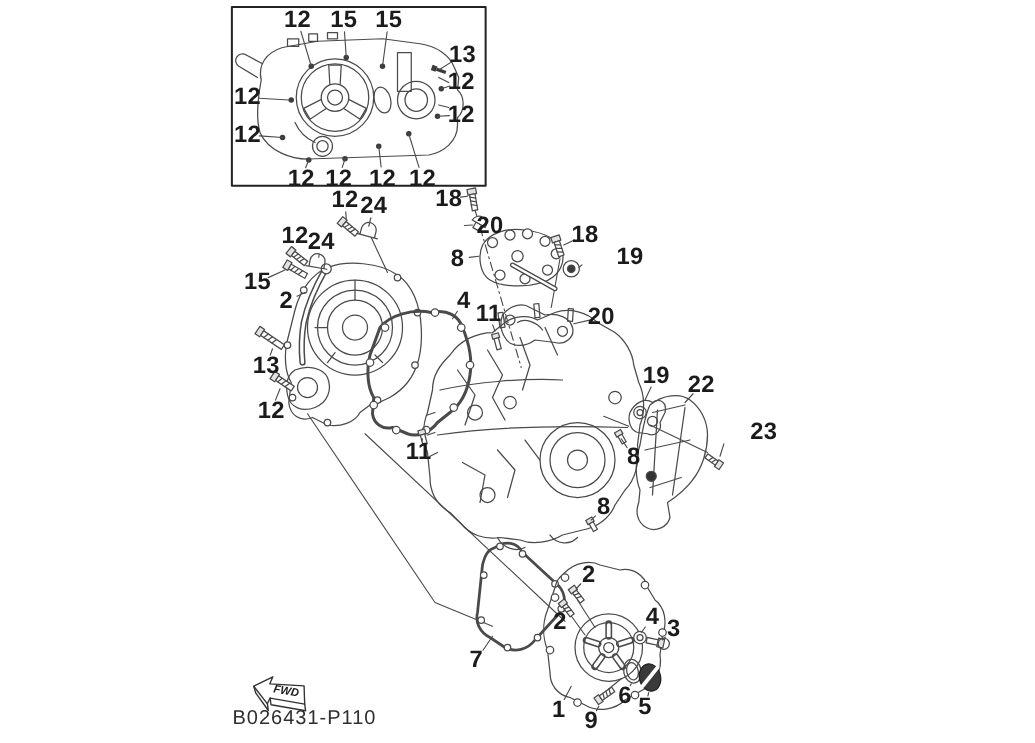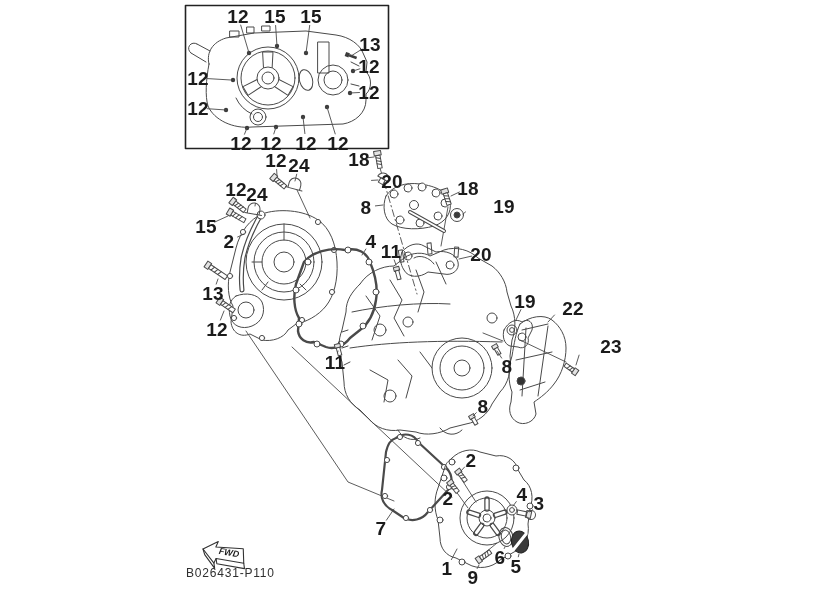--- a/index.html
+++ b/index.html
@@ -3,21 +3,21 @@
 <meta charset="utf-8">
 <style>
   html,body{margin:0;padding:0;background:#fff;}
   .stage{position:relative;width:828px;height:594px;background:#fff;overflow:hidden;
          font-family:"Liberation Sans",sans-serif;}
   svg.art{position:absolute;left:0;top:0;}
   .labels{position:absolute;left:0;top:0;width:100%;height:100%;}
   .callout{position:absolute;transform:translate(-50%,-50%);
            font-size:19px;font-weight:bold;color:#1b1b1b;letter-spacing:.3px;
            white-space:nowrap;line-height:1;}
-  .part-code{position:absolute;left:186px;top:566px;font-size:12px;color:#2f2f2f;
+  .part-code{position:absolute;left:186px;top:566px;font-size:16px;color:#2f2f2f;
              letter-spacing:.8px;}
   #leaders line{stroke:#4a4a4a;stroke-width:.9;}
   .ln{stroke:#4a4a4a;fill:none;}
 </style>
 </head>
 <body>
 
 <div class="stage">
 
 <svg class="art" width="828" height="594" viewBox="0 0 828 594" stroke-linejoin="round" stroke-linecap="round">
@@ -424,21 +424,21 @@
       <div class="callout" style="left: 359px; top: 159px;">18</div>
       <div class="callout" style="left: 362px; top: 181px; margin-left: 30px;">20</div>
       <div class="callout" style="left: 366px; top: 207px;">8</div>
       <div class="callout" style="left: 468px; top: 188px;">18</div>
       <div class="callout" style="left: 473px; top: 206px; margin-left: 31px;">19</div>
       <div class="callout" style="left: 481px; top: 254px;">20</div>
       <div class="callout" style="left: 371px; top: 241px;">4</div>
       <div class="callout" style="left: 391px; top: 251px;">11</div>
       <div class="callout" style="left: 335px; top: 362px;">11</div>
       <div class="callout" style="left: 525px; top: 301px;">19</div>
-      <div class="callout" style="left: 561px; top: 308px; margin-left: 12px;">22</div>
+      <div class="callout" style="left: 561px; top: 308px;">22</div>
       <div class="callout" style="left: 582px; top: 346px; margin-left: 29px;">23</div>
       <div class="callout" style="left: 507px; top: 366px;">8</div>
       <div class="callout" style="left: 483px; top: 406px;">8</div>
       <div class="callout" style="left: 471px; top: 460px;">2</div>
       <div class="callout" style="left: 448px; top: 498px;">2</div>
       <div class="callout" style="left: 522px; top: 494px;">4</div>
       <div class="callout" style="left: 539px; top: 503px;">3</div>
       <div class="callout" style="left: 381px; top: 528px;">7</div>
       <div class="callout" style="left: 500px; top: 557px;">6</div>
       <div class="callout" style="left: 516px; top: 566px;">5</div>

